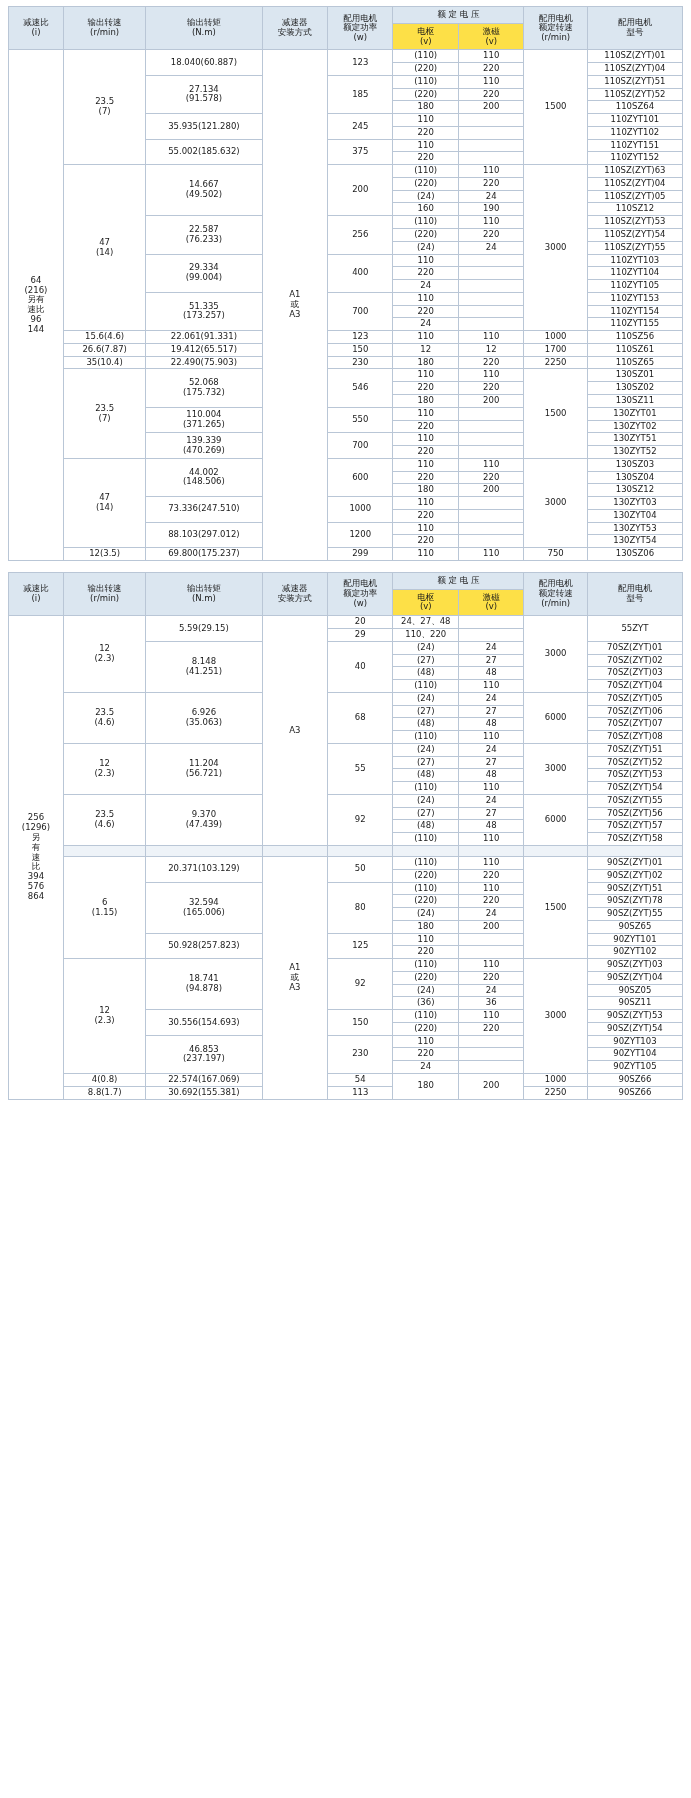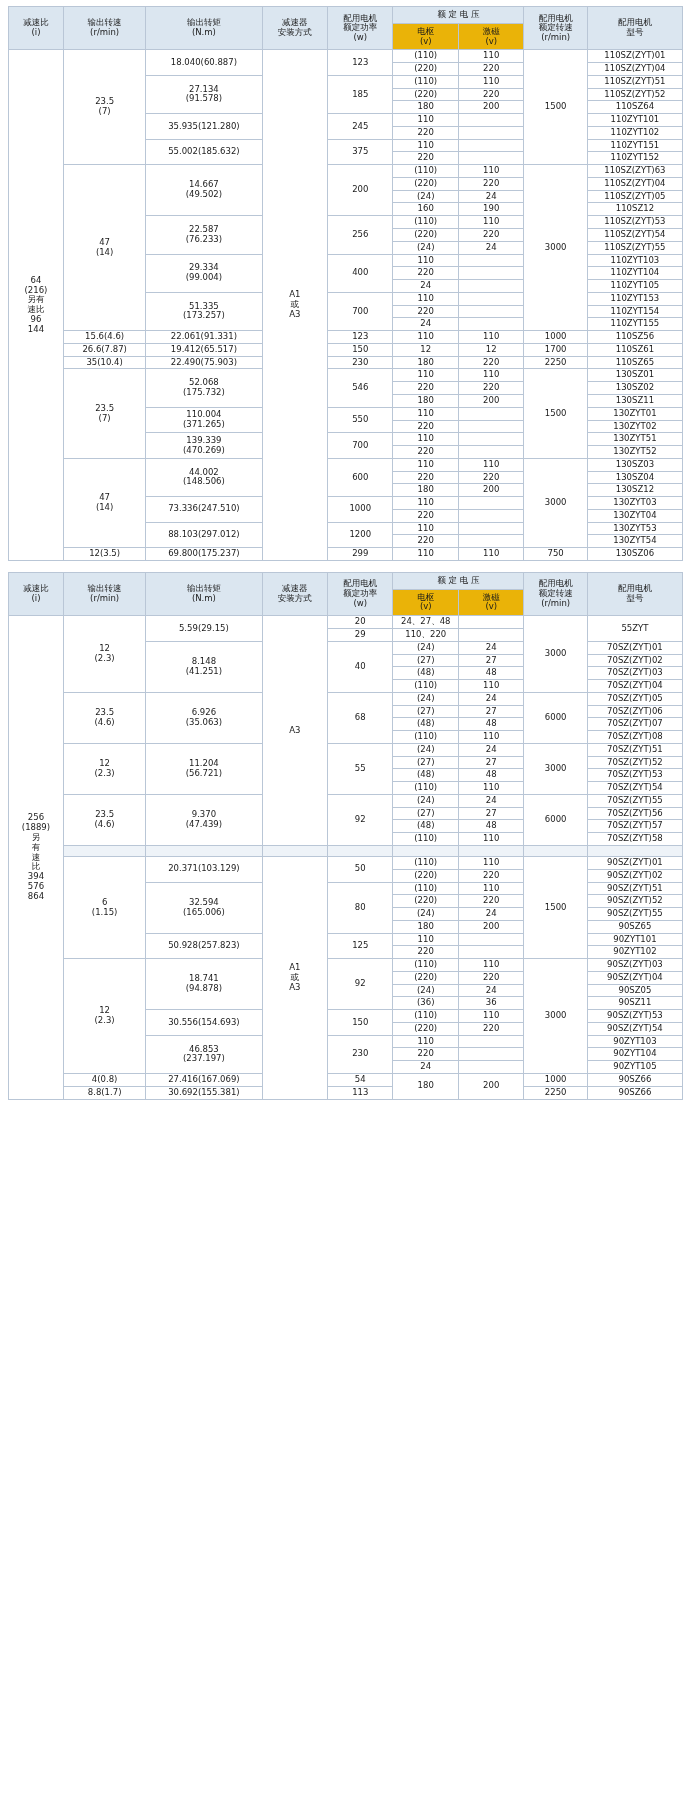--- a/index.html
+++ b/index.html
@@ -1,21 +1,21 @@
 <!DOCTYPE html>
 <html><head>
 <meta charset="utf-8">
 <style>
   html,body{margin:0;padding:0;background:#ffffff;}
   body{width:691px;font-family:"DejaVu Sans","Liberation Sans",sans-serif;color:#1a1a1a;}
   .page{width:691px;box-sizing:border-box;padding:6px 8px 10px 8px;}
   table{border-collapse:collapse;width:675px;table-layout:fixed;}
   td,th{border:1px solid #b9c6d6;font-size:8.5px;line-height:1.15;text-align:center;vertical-align:middle;padding:1px 1px;color:#1a1a1a;}
   thead th{background:#dbe6f0;font-weight:normal;font-size:8.5px;padding:3px 1px;}
-  .hdr-sub{background:#eab308;}
+  .hdr-sub{background:#fde047;}
   .tbl2 td,.tbl2 th{font-size:8.5px;}
   .divider{height:11px;background:#ffffff;}
   .blankrow td{background:#eef3f8;height:8px;border-left:1px solid #b9c6d6;border-right:1px solid #b9c6d6;}
 </style>
 </head>
 <body>
 
 <div class="page">
 
   <table>
@@ -400,21 +400,21 @@
         <th class="hdr-sub">
           <div>激磁</div>
           <div>(v)</div>
         </th>
       </tr>
     </thead>
     <tbody id="t2-body">
         <tr>
           <td rowspan="38">
             <div>256</div>
-            <div>(1889)</div>
+            <div>(1296)</div>
             <div>另</div>
             <div>有</div>
             <div>速</div>
             <div>比</div>
             <div>394</div>
             <div>576</div>
             <div>864</div>
           </td>
           <td rowspan="6">12<br>(2.3)</td>
           <td rowspan="2">5.59(29.15)</td>
@@ -556,21 +556,21 @@
         <tr>
           <td rowspan="4">32.594<br>(165.006)</td>
           <td rowspan="4">80</td>
           <td>(110)</td>
           <td>110</td>
           <td rowspan="1">90SZ(ZYT)51</td>
         </tr>
         <tr>
           <td>(220)</td>
           <td>220</td>
-          <td rowspan="1">90SZ(ZYT)52</td>
+          <td rowspan="1">90SZ(ZYT)78</td>
         </tr>
         <tr>
           <td>(24)</td>
           <td>24</td>
           <td rowspan="1">90SZ(ZYT)55</td>
         </tr>
         <tr>
           <td>180</td>
           <td>200</td>
           <td rowspan="1">90SZ65</td>
@@ -635,21 +635,21 @@
           <td></td>
           <td rowspan="1">90ZYT104</td>
         </tr>
         <tr>
           <td>24</td>
           <td></td>
           <td rowspan="1">90ZYT105</td>
         </tr>
         <tr>
           <td>4(0.8)</td>
-          <td>27.416(167.069)</td>
+          <td>22.574(167.069)</td>
           <td>54</td>
           <td rowspan="2">180</td>
           <td rowspan="2">200</td>
           <td>1000</td>
           <td>90SZ66</td>
         </tr>
         <tr>
           <td>8.8(1.7)</td>
           <td>30.692(155.381)</td>
           <td>113</td>

